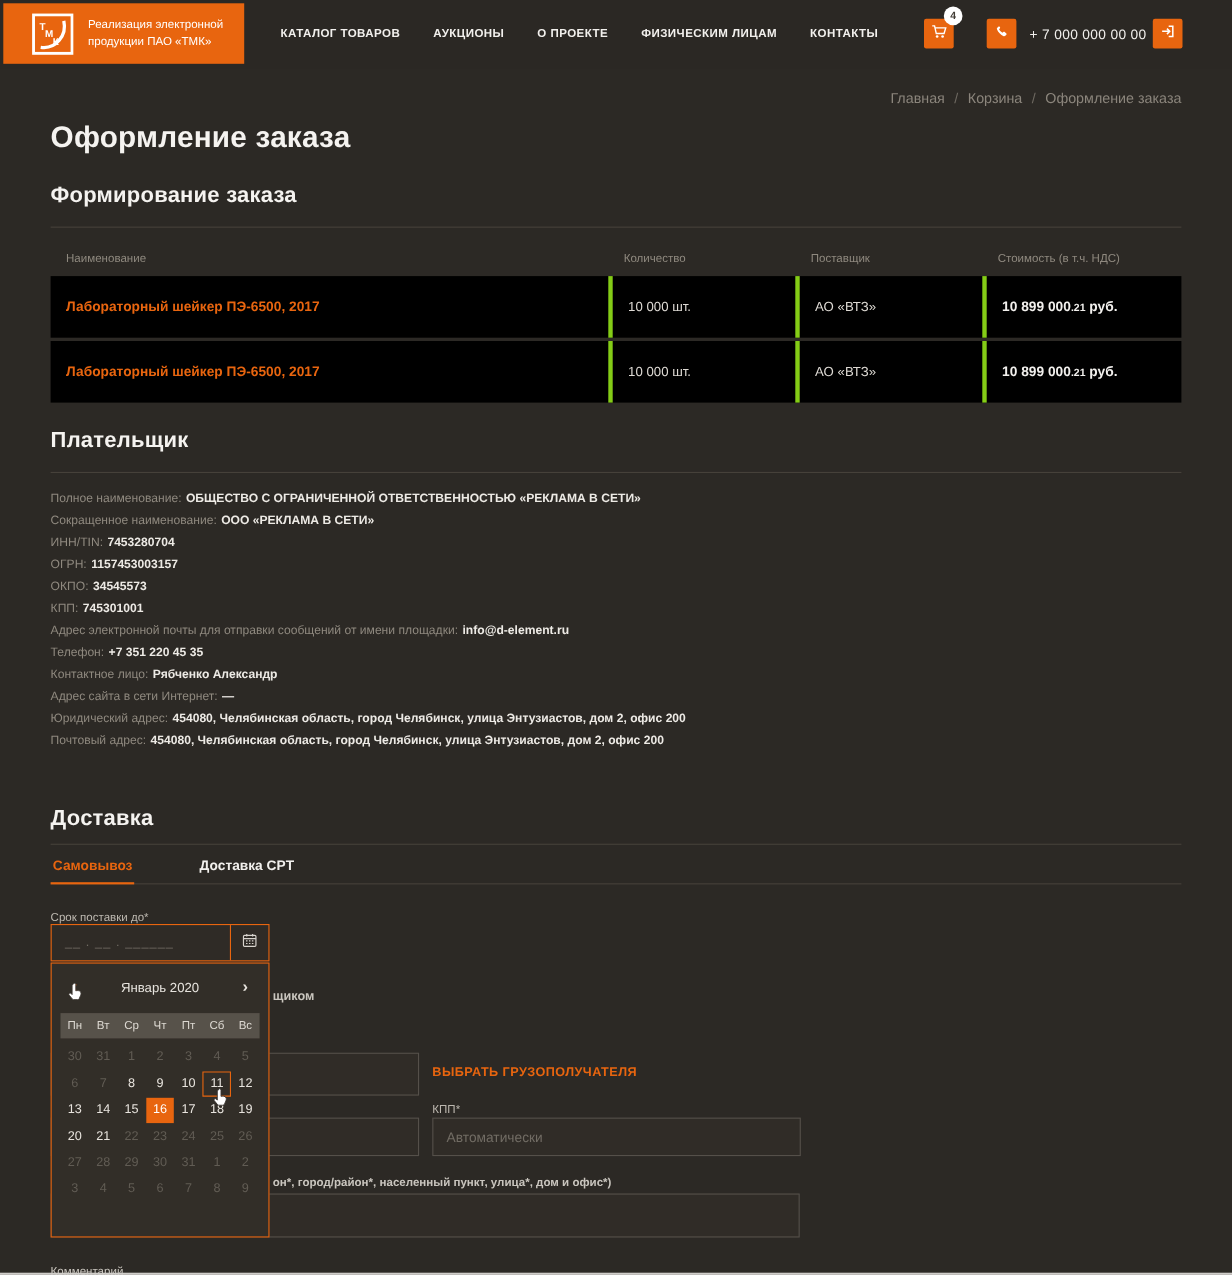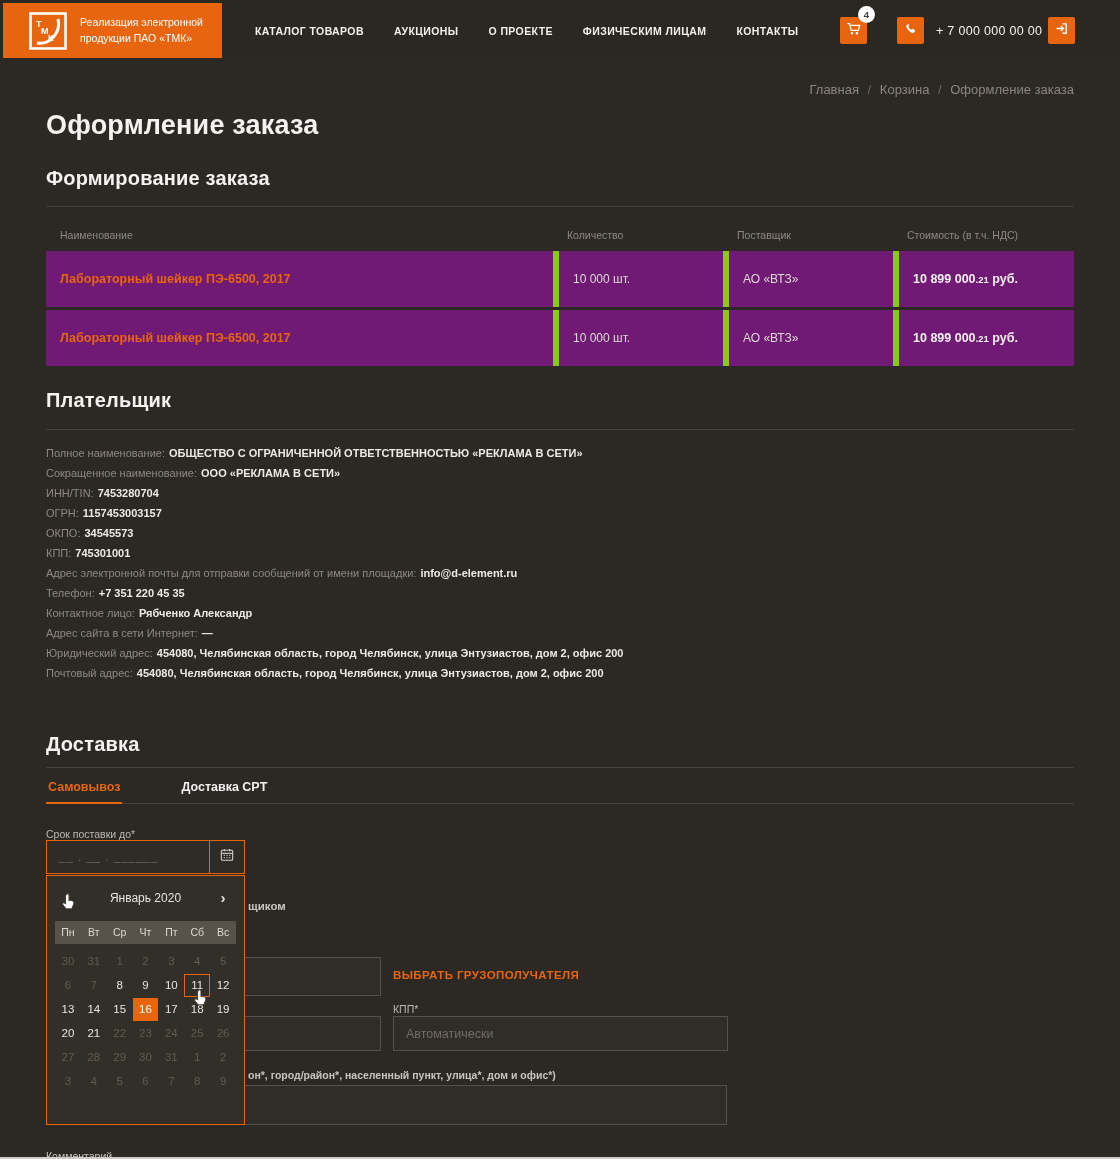--- a/index.html
+++ b/index.html
@@ -24,24 +24,24 @@
   .content{margin:0 46px;position:relative;}
   .breadcrumb{padding-top:20px;font-size:13px;color:#8B857C;text-align:right;}
   .breadcrumb .bc-link{cursor:pointer;}
   .breadcrumb .sep{margin:0 5px;color:#6E6961;}
   h1.page-title{font-size:27px;font-weight:bold;color:#F5F3F0;margin:13px 0 0;letter-spacing:.2px;}
   h2.sec-title{font-size:20px;font-weight:bold;color:#F5F3F0;margin:0;letter-spacing:.2px;}
   .rule{border:0;border-top:1px solid #46413A;margin:0;}
   
   .t-head{display:flex;margin-top:11px;padding:11px 0 10px;}
   .t-head .tc{font-size:10.5px;color:#8F897F;}
-  .t-row{display:flex;background:#701a75;height:56px;margin-bottom:3px;align-items:stretch;}
+  .t-row{display:flex;background:#000000;height:56px;margin-bottom:3px;align-items:stretch;}
   .tc{box-sizing:border-box;padding:0 14px;display:flex;align-items:center;}
   .tc-name{width:507px;} .tc-qty{width:170px;} .tc-sup{width:170px;} .tc-price{width:181px;}
-  .t-row .tc{border-left:6px solid #84cc16;font-size:12px;color:#DEDAD4;}
+  .t-row .tc{border-left:4px solid #84cc16;font-size:12px;color:#DEDAD4;}
   .t-row .tc-name{border-left:none;}
   .prod-link{color:#E8650F;font-weight:bold;font-size:12.5px;cursor:pointer;}
   .price{color:#F2F0ED;font-weight:bold;font-size:12.5px;white-space:nowrap;}
   .price .frac{font-size:9.5px;font-weight:bold;}
   
   .payer-list{margin-top:13px;}
   .payer-row{font-size:11px;line-height:20px;color:#8F897F;}
   .payer-row .val{color:#EDEAE5;font-weight:bold;margin-left:4px;}
   
   .tabs{display:flex;gap:57px;margin-top:9px;border-bottom:1px solid #46413A;}

